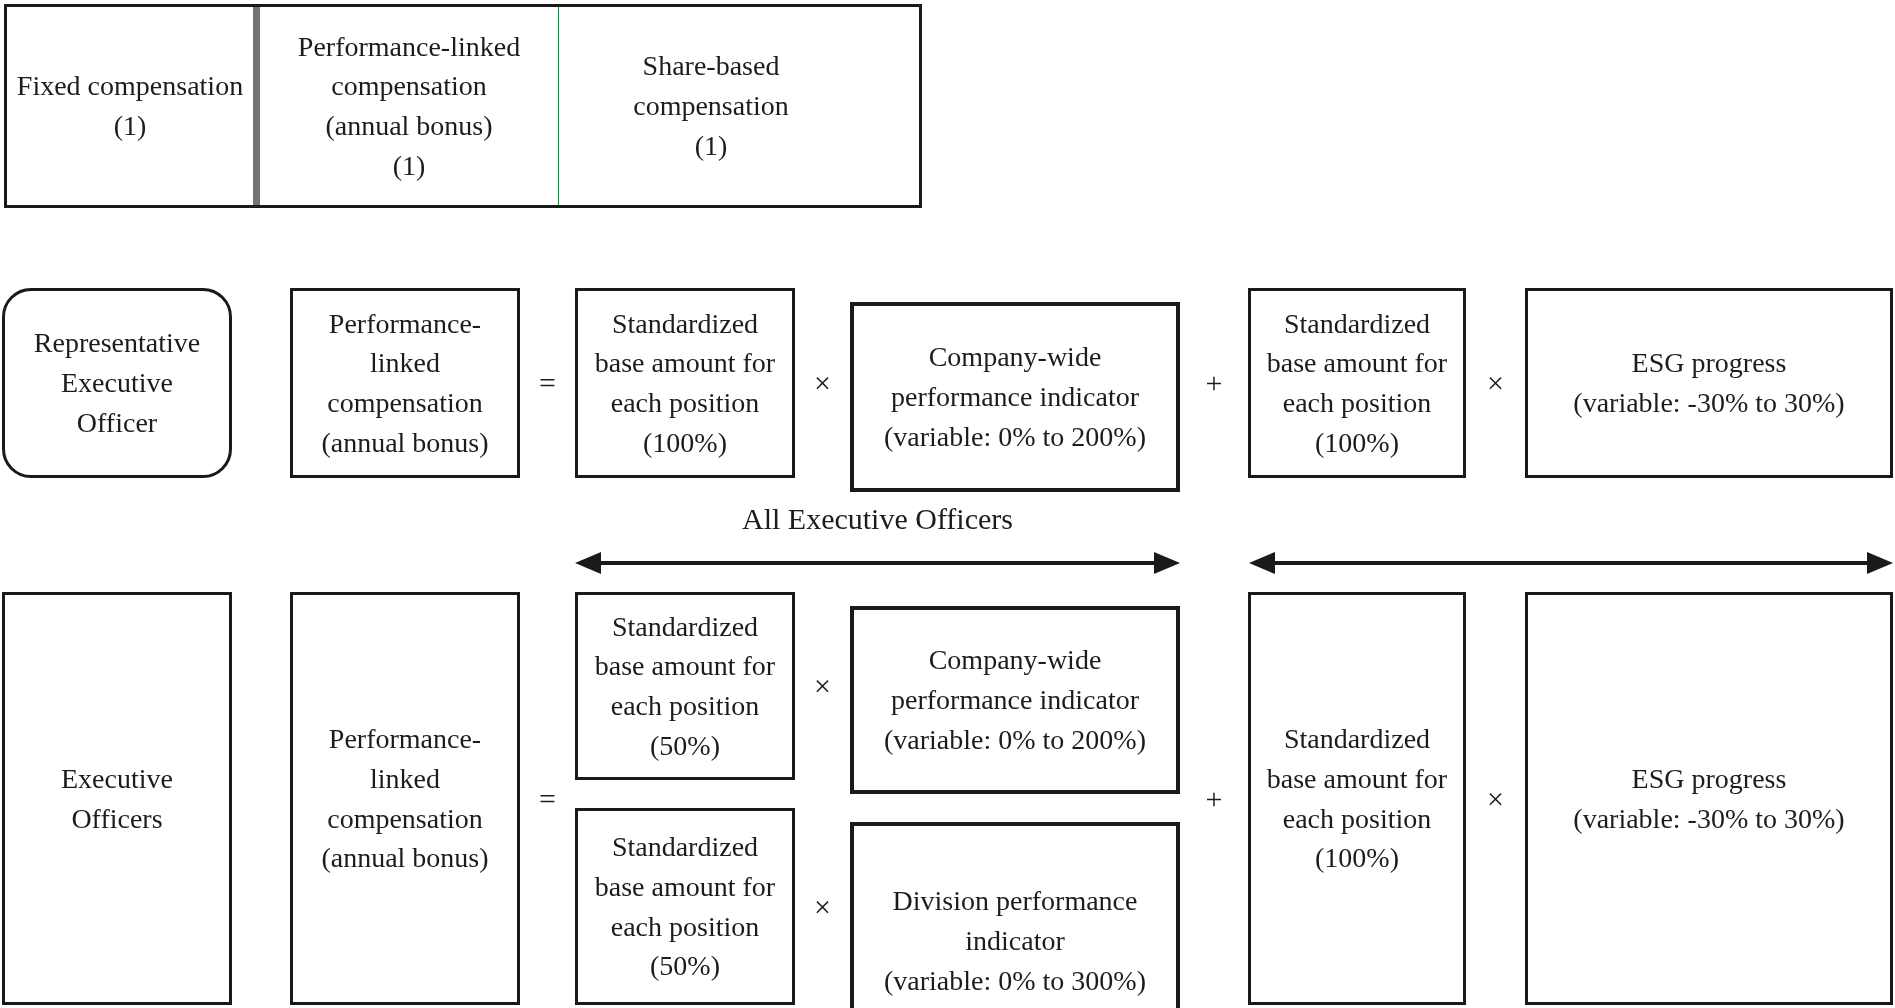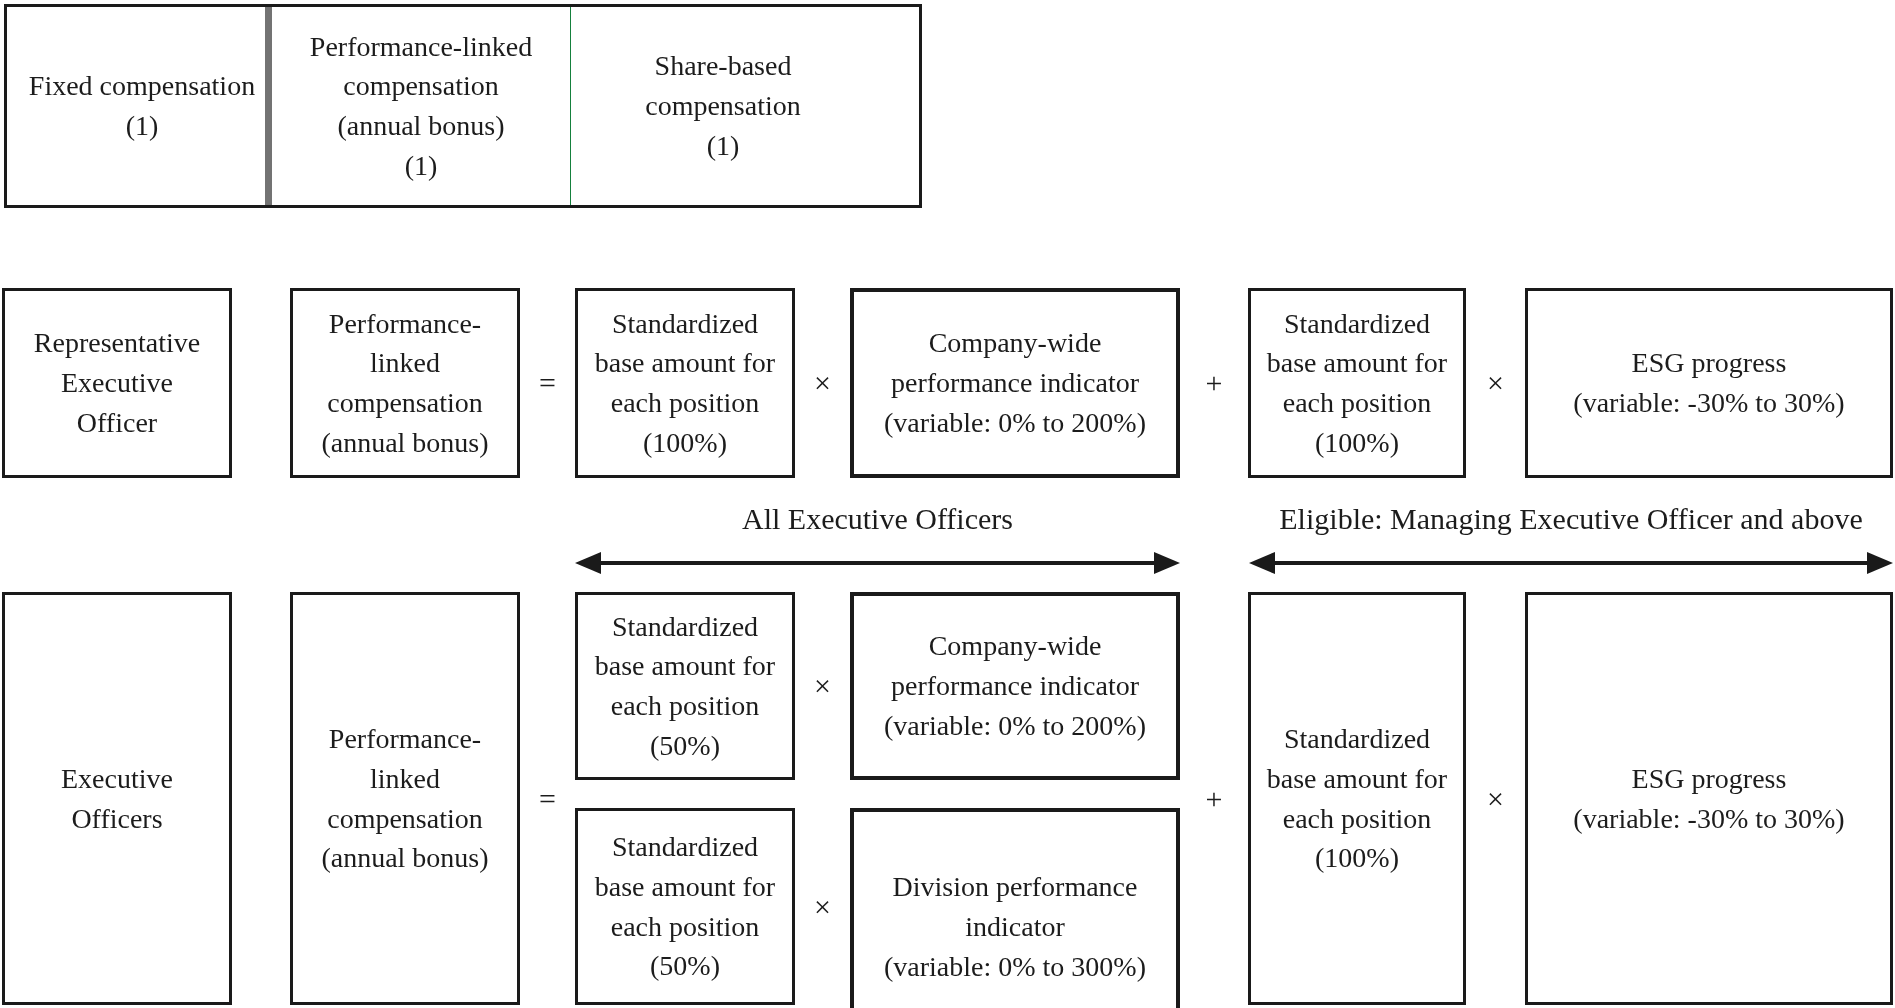--- a/index.html
+++ b/index.html
@@ -25,20 +25,21 @@
     align-items: center;
     justify-content: center;
     text-align: center;
     white-space: pre-line;
     font-size: 28px;
     line-height: 1.42;
     padding: 4px 6px;
   }
   .box.thick {
     border-width: 4px;
+    margin-top: 14px;
   }
   .legend {
     position: absolute;
     box-sizing: border-box;
     left: 4px;
     top: 4px;
     width: 918px;
     height: 204px;
     border: 3px solid #1a1a1a;
     display: flex;
@@ -48,21 +49,21 @@
     box-sizing: border-box;
     display: flex;
     align-items: center;
     justify-content: center;
     text-align: center;
     white-space: pre-line;
     font-size: 28px;
     line-height: 1.42;
     padding: 4px 6px;
   }
-  .legend-cell.c1 { width: 246px; margin-left: 12px; }
+  .legend-cell.c1 { width: 246px; }
   .legend-cell.c2 { width: 305px; border-left: 7px solid #737373; }
   .legend-cell.c3 { width: 305px; border-left: 1px solid #15803d; }
   .op {
     position: absolute;
     display: flex;
     align-items: center;
     justify-content: center;
     font-size: 30px;
     color: #1c1c1c;
   }
@@ -116,21 +117,21 @@
 (1)</div>
     <div class="legend-cell c2">Performance-linked
 compensation
 (annual bonus)
 (1)</div>
     <div class="legend-cell c3">Share-based
 compensation
 (1)</div>
   </div>
 
-  <div class="box" style="left:2px; top:288px; width:230px; height:190px;">Representative
+  <div class="box" style="left:2px; top:288px; width:230px; height:190px;border-radius:29px;">Representative
 Executive
 Officer</div>
 
   <div class="box" style="left:290px; top:288px; width:230px; height:190px;">Performance-
 linked
 compensation
 (annual bonus)</div>
 
   <div class="op" style="left:520px; top:288px; width:55px; height:190px;">=</div>
 
@@ -158,21 +159,20 @@
 (variable: -30% to 30%)</div>
 
   <div class="scope-label" style="left:575px; top:496px; width:605px; height:46px;">All Executive Officers</div>
 
   <div class="dbl-arrow" style="left:575px; top:552px; width:605px;">
     <div class="arrow-head left"></div>
     <div class="arrow-line"></div>
     <div class="arrow-head right"></div>
   </div>
 
-  <div class="scope-label" style="left:1249px; top:496px; width:644px; height:46px;">Eligible: Managing Executive Officer and above</div>
 
   <div class="dbl-arrow" style="left:1249px; top:552px; width:644px;">
     <div class="arrow-head left"></div>
     <div class="arrow-line"></div>
     <div class="arrow-head right"></div>
   </div>
 
   <div class="box" style="left:2px; top:592px; width:230px; height:413px;">Executive
 Officers</div>
 

